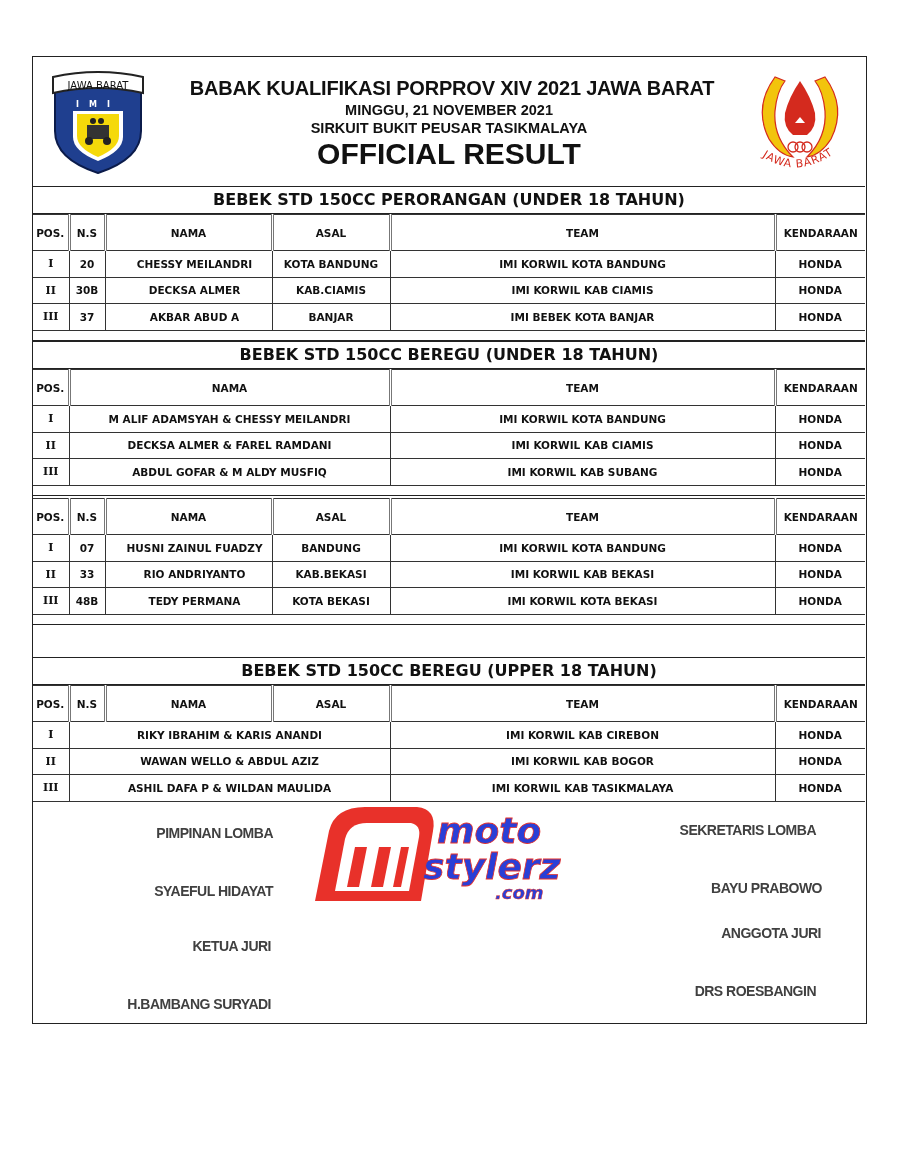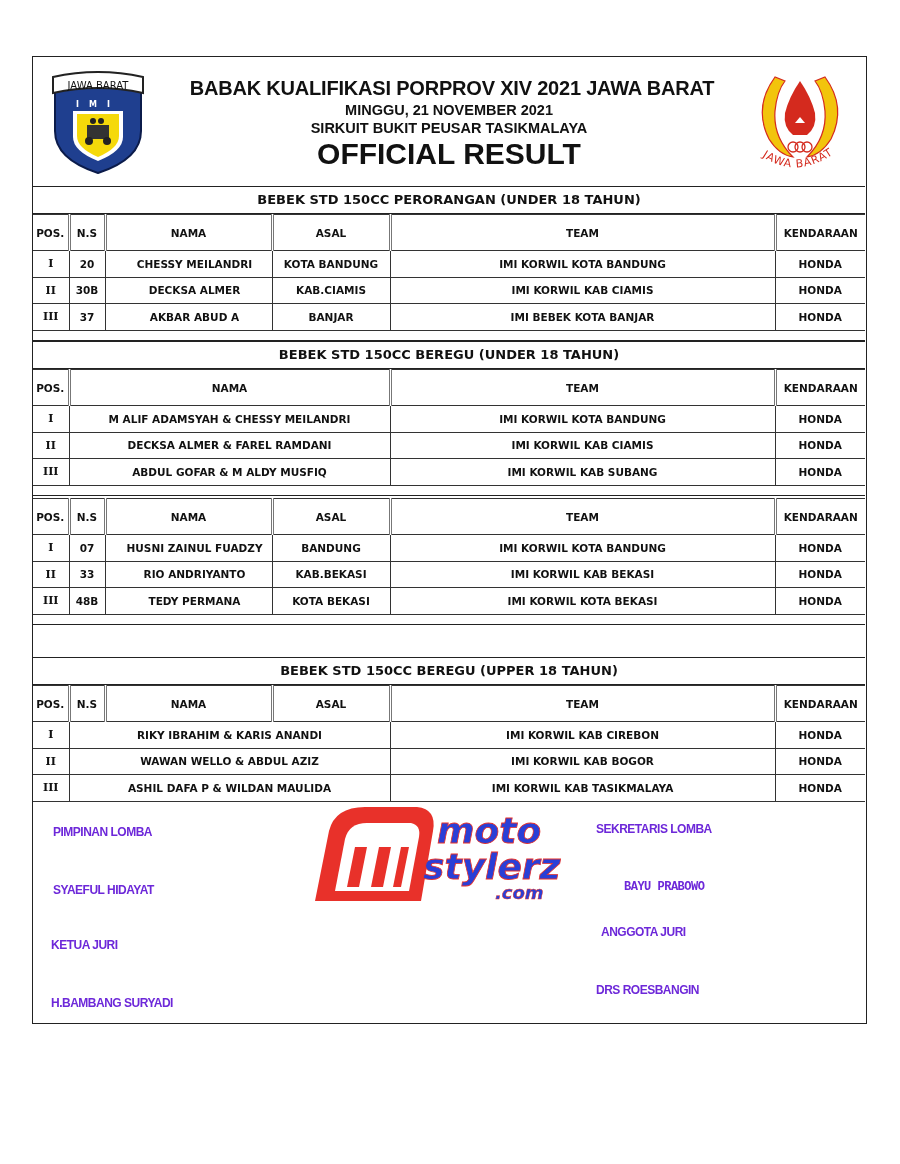--- a/index.html
+++ b/index.html
@@ -11,33 +11,33 @@
   .header { position: absolute; left: 0; top: 0; width: 832px; height: 130px; border-bottom: 1.5px solid #222; }
   .header .t1 { position: absolute; left: 0; width: 832px; top: 20px; text-align: center; font-family: "Liberation Sans", sans-serif; font-weight: bold; font-size: 20px; letter-spacing: -0.2px; padding-left: 6px; }
   .header .t2 { position: absolute; left: 0; width: 832px; top: 45px; text-align: center; font-family: "Liberation Sans", sans-serif; font-weight: bold; font-size: 14.5px; }
   .header .t3 { position: absolute; left: 0; width: 832px; top: 63px; text-align: center; font-family: "Liberation Sans", sans-serif; font-weight: bold; font-size: 14.5px; }
   .header .t4 { position: absolute; left: 0; width: 832px; top: 80px; text-align: center; font-family: "Liberation Sans", sans-serif; font-weight: bold; font-size: 30px; }
 
   .logo-imi { position: absolute; left: 16px; top: 14px; width: 98px; height: 104px; }
   .logo-koni { position: absolute; left: 712px; top: 10px; width: 110px; height: 112px; }
 
   .section { position: absolute; left: 0; width: 832px; }
-  .sec-title { height: 28px; border-bottom: 1.5px solid #222; border-top: 1.5px solid #222; text-align: center; font-weight: bold; font-size: 13px; line-height: 26px; }
+  .sec-title { height: 28px; border-bottom: 1.5px solid #222; border-top: 1.5px solid #222; text-align: center; font-weight: bold; font-size: 16px; line-height: 26px; }
   table { border-collapse: collapse; width: 832px; table-layout: fixed; }
   th, td { border: 1px solid #333; text-align: center; font-weight: bold; font-size: 10.5px; overflow: hidden; white-space: nowrap; }
   th { height: 36px; border-left: 3px double #777; border-bottom: 1.5px solid #333; }
   th:first-child, td:first-child { border-left: none; }
   th:last-child, td:last-child { border-right: none; }
   td { height: 26.5px; }
   td.pos { font-family: "DejaVu Serif", serif; font-size: 11px; }
   td.left { text-align: center; padding-left: 12px; }
   .gap { height: 10px; border-bottom: 1.5px solid #222; }
 
   .signs { position: absolute; left: 0; top: 748px; width: 832px; height: 218px; }
-  .sign { position: absolute; color: #6d28d9; font-family: "Liberation Sans", sans-serif; font-weight: bold; font-size: 12px; letter-spacing: -0.5px; text-align: left; width: 220px; }
+  .sign { position: absolute; color: #404040; font-family: "Liberation Sans", sans-serif; font-weight: bold; font-size: 14px; letter-spacing: -0.5px; text-align: right; width: 220px; }
 
   .watermark { position: absolute; left: 272px; top: 744px; width: 300px; height: 104px; }
 </style>
 </head>
 <body>
 
 <div class="sheet">
 
   <div class="header">
     <svg class="logo-imi" viewBox="0 0 98 104">
@@ -250,21 +250,21 @@
       </table>
   </div>
 
   <div class="signs">
     <div class="sign" style="left:20px; top:20px;">PIMPINAN LOMBA</div>
     <div class="sign" style="left:20px; top:78px;">SYAEFUL HIDAYAT</div>
     <div class="sign" style="left:18px; top:133px;">KETUA JURI</div>
     <div class="sign" style="left:18px; top:191px;">H.BAMBANG SURYADI</div>
 
     <div class="sign" style="left:563px; top:17px;">SEKRETARIS LOMBA</div>
-    <div class="sign" style="left:591px; top:75px;font-family:Liberation Mono, monospace;">BAYU PRABOWO</div>
+    <div class="sign" style="left:569px; top:75px;">BAYU PRABOWO</div>
     <div class="sign" style="left:568px; top:120px;">ANGGOTA JURI</div>
     <div class="sign" style="left:563px; top:178px;">DRS ROESBANGIN</div>
   </div>
 
   <svg class="watermark" viewBox="0 0 300 104">
     <path d="M10 100 L24 30 Q30 6 60 6 L112 6 Q132 8 128 30 L116 100 Z" fill="#e8312a"></path>
     <path d="M30 90 L40 38 Q44 22 62 22 L106 22 Q116 24 114 36 L104 90 Z" fill="#fff"></path>
     <path d="M42 86 L50 46 L62 46 L54 86 Z M66 86 L74 46 L86 46 L78 86 Z M88 86 L96 46 L104 46 L96 86 Z" fill="#e8312a"></path>
     <text x="132" y="42" font-family="DejaVu Sans, sans-serif" font-weight="bold" font-style="italic" font-size="36" fill="#2a3fd6" stroke="#e8312a" stroke-width="0.8">moto</text>
     <text x="118" y="78" font-family="DejaVu Sans, sans-serif" font-weight="bold" font-style="italic" font-size="36" fill="#2a3fd6" stroke="#e8312a" stroke-width="0.8">stylerz</text>

